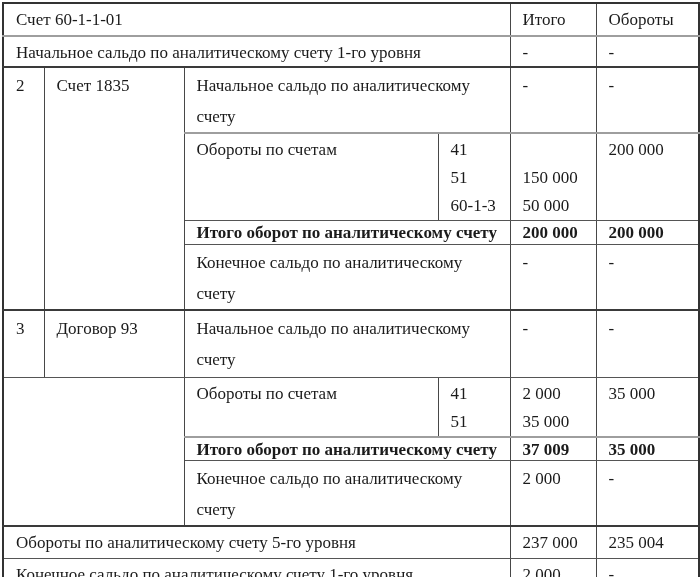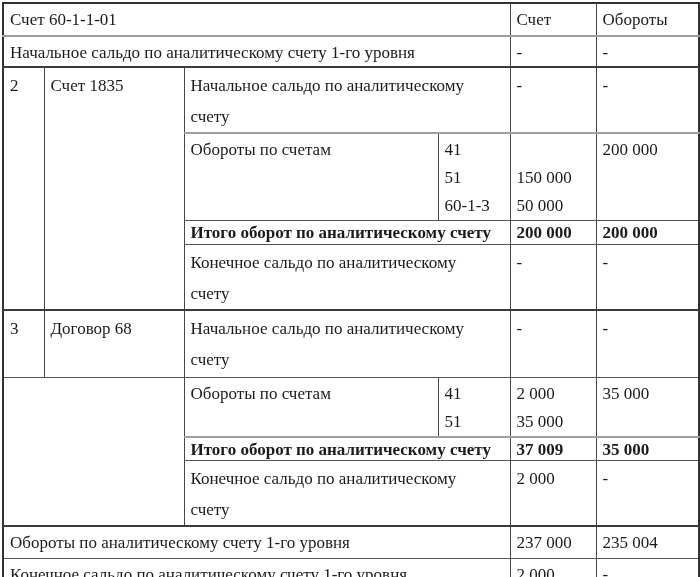--- a/index.html
+++ b/index.html
@@ -15,21 +15,21 @@
   table.ledger {
     border-collapse: collapse;
     table-layout: fixed;
     width: 696px;
     border: 2px solid #323232;
     background: #ffffff;
   }
   td {
     border: 1px solid #474747;
     vertical-align: top;
-    padding: 3px 6px 0 6px;
+    padding: 3px 6px 0 12px;
     font-size: 17px;
     line-height: 26px;
     overflow: hidden;
     margin-top: 20px;
   }
   
   .wrap2 { white-space: pre-line; line-height: 31px; padding-top: 2px; }
   
   .stack { white-space: pre-line; line-height: 28px; padding-top: 2px; }
   .nowrap { white-space: nowrap; }
@@ -50,21 +50,21 @@
       <col style="width:140px">
       <col style="width:254px">
       <col style="width:72px">
       <col style="width:86px">
       <col style="width:103px">
     </colgroup>
 
     <tbody>
         <tr style="height:33px">
       <td colspan="4" class="bb-light nowrap">Счет 60-1-1-01</td>
-      <td class="bb-light">Счет</td>
+      <td class="bb-light">Итого</td>
       <td class="bb-light">Обороты</td>
     </tr>
 
     <tr style="height:28px">
       <td colspan="4" class="bb-dark nowrap">Начальное сальдо по аналитическому счету 1-го уровня</td>
       <td class="bb-dark">-</td>
       <td class="bb-dark">-</td>
     </tr>
 
     <tr style="height:61px">
@@ -92,21 +92,21 @@
     </tr>
     <tr style="height:64px">
       <td colspan="2" class="bb-dark wrap2">Конечное сальдо по аналитическому
 счету</td>
       <td class="bb-dark wrap2">-</td>
       <td class="bb-dark wrap2">-</td>
     </tr>
 
     <tr style="height:67px">
       <td class="bb-mid wrap2">3</td>
-      <td class="bb-mid wrap2 nowrap">Договор 68</td>
+      <td class="bb-mid wrap2 nowrap">Договор 93</td>
       <td colspan="2" class="bb-mid wrap2">Начальное сальдо по аналитическому
 счету</td>
       <td class="bb-mid wrap2">-</td>
       <td class="bb-mid wrap2">-</td>
     </tr>
     <tr style="height:55px">
       <td rowspan="3" colspan="2" class="bb-dark"></td>
       <td class="bb-light stack">Обороты по счетам</td>
       <td class="bb-light stack">41
 51</td>
@@ -120,21 +120,21 @@
       <td class="bb-mid">35 000</td>
     </tr>
     <tr style="height:62px">
       <td colspan="2" class="bb-dark wrap2">Конечное сальдо по аналитическому
 счету</td>
       <td class="bb-dark wrap2">2 000</td>
       <td class="bb-dark wrap2">-</td>
     </tr>
 
     <tr style="height:32px">
-      <td colspan="4" class="bb-mid nowrap">Обороты по аналитическому счету 1-го уровня</td>
+      <td colspan="4" class="bb-mid nowrap">Обороты по аналитическому счету 5-го уровня</td>
       <td class="bb-mid">237 000</td>
       <td class="bb-mid">235 004</td>
     </tr>
 
     <tr style="height:33px">
       <td colspan="4" class="nowrap">Конечное сальдо по аналитическому счету 1-го уровня</td>
       <td>2 000</td>
       <td>-</td>
     </tr>
   </tbody>

